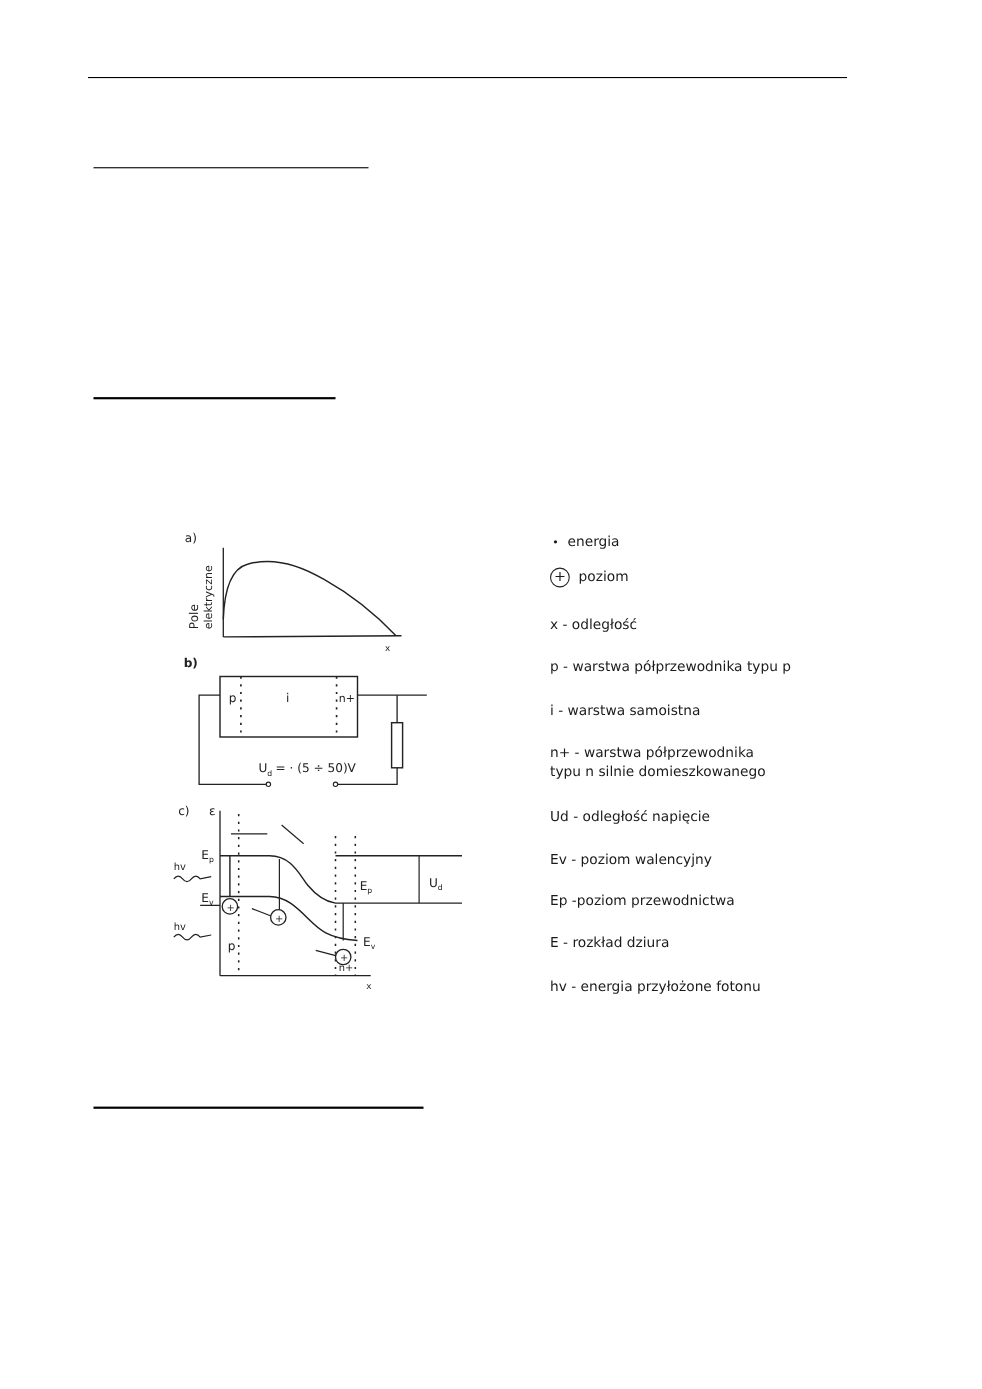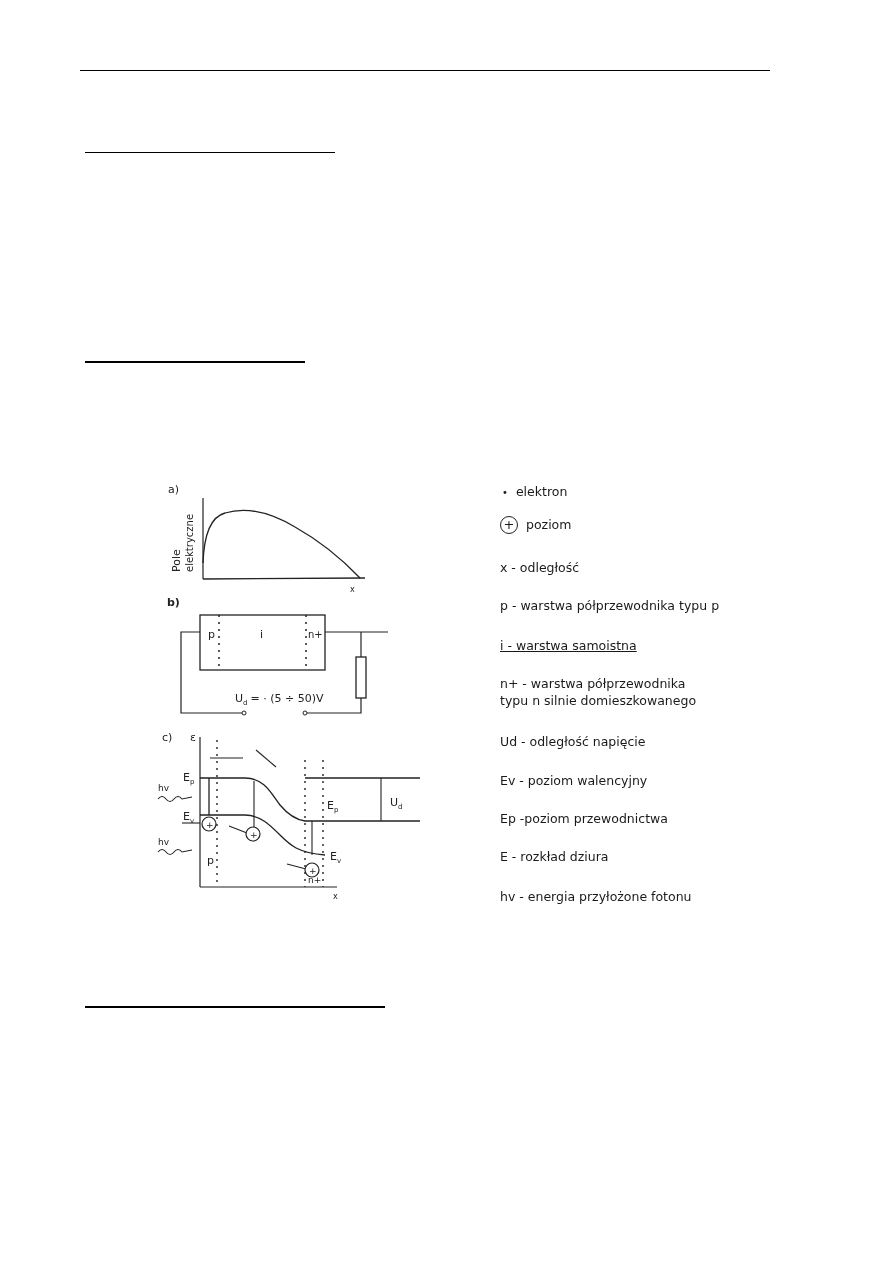--- a/index.html
+++ b/index.html
@@ -107,28 +107,28 @@
       <g>
         <circle cx="162" cy="395" r="7" fill="#fff" stroke="#222" stroke-width="1.2"></circle>
         <text x="159" y="399" font-size="9">+</text>
       </g>
     </g>
   </svg>
 </div>
 
 <div class="legend">
   <div class="item" style="top:6px;">
-    <span class="dot">•</span><span>elektron</span>
+    <span class="dot">•</span><span>energia</span>
   </div>
   <div class="item" style="top:38px;">
     <span class="hole">+</span><span>poziom</span>
   </div>
   <div class="item" style="top:82px;">x - odległość</div>
   <div class="item" style="top:120px;">p - warstwa półprzewodnika typu p</div>
-  <div class="item" style="top:160px;text-decoration:underline;">i - warstwa samoistna</div>
+  <div class="item" style="top:160px;">i - warstwa samoistna</div>
   <div class="item" style="top:198px;text-align:right;">n+ - warstwa półprzewodnika</div>
   <div class="item" style="top:215px;">typu n silnie domieszkowanego</div>
   <div class="item" style="top:256px;">Ud - odległość napięcie</div>
   <div class="item" style="top:295px;">Ev - poziom walencyjny</div>
   <div class="item" style="top:333px;">Ep -poziom  przewodnictwa</div>
   <div class="item" style="top:371px;">E - rozkład dziura</div>
   <div class="item" style="top:411px;">hv - energia przyłożone fotonu</div>
 </div>
 
 </body></html>

